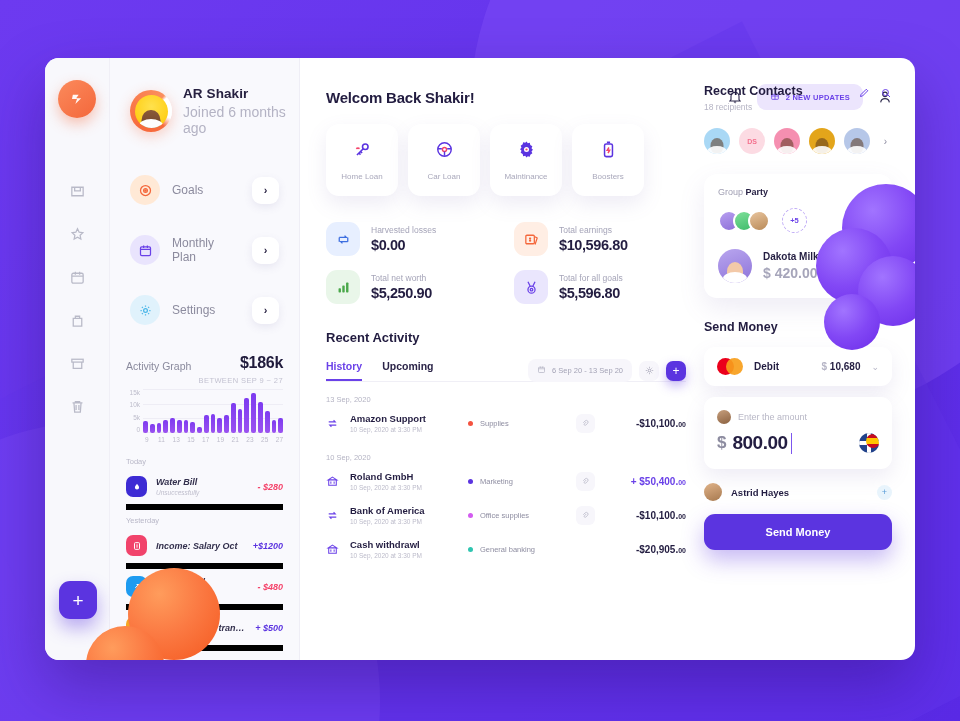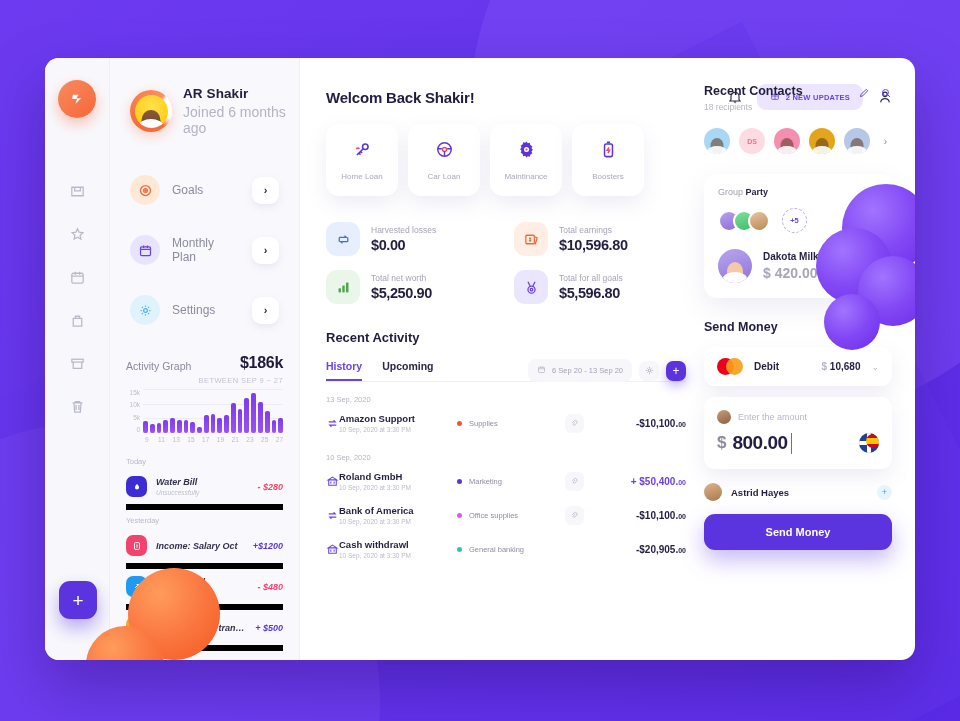--- a/index.html
+++ b/index.html
@@ -224,21 +224,21 @@
               display:flex;align-items:center;justify-content:center; cursor:pointer;}
   .gear-btn svg { width: 11px; height: 11px; color:#a4a3b6;}
   .plus-btn { width: 20px; height: 20px; border-radius: 7px; background: #5b34e0; color: #fff;
               display:flex;align-items:center;justify-content:center; font-size:12px; line-height:0; cursor:pointer;
               box-shadow:0 5px 11px rgba(91,52,224,.35);}
   .ra-divider { height: 1px; background: #f0eff6; margin-top:-1px; }
 
   .ra-date { font-size: 7.5px; color: #b5b4c4; margin: 13px 0 2px 0; }
   .ra-row { display: flex; align-items: center; padding: 7px 0; }
   .ra-type svg { width: 13px; height: 13px; color:#6a41e8; display:block; }
-  .ra-main { width: 118px; }
+  .ra-main { width: 118px; margin-left: 11px; }
   .ra-name { font-size: 9.5px; font-weight: 700; color: #231d41; }
   .ra-time { font-size: 6.5px; color: #bcbbca; margin-top: 2px; }
   .ra-cat { display: flex; align-items: center; gap: 7px; width: 108px; }
   .dot { width: 5px; height: 5px; border-radius: 50%; flex:none; }
   .ra-cat-lbl { font-size: 7.5px; color: #8e8da1; }
   .clip { width: 19px; height: 19px; border-radius: 6px; background:#f7f6fb;
           display:flex;align-items:center;justify-content:center; }
   .clip svg { width: 9px; height: 9px; color:#b6b5c6;}
   .ra-amt { margin-left: auto; font-size: 10px; font-weight: 800; color:#231d41; white-space:nowrap;}
   .ra-amt .cents { font-size: 7px; }

